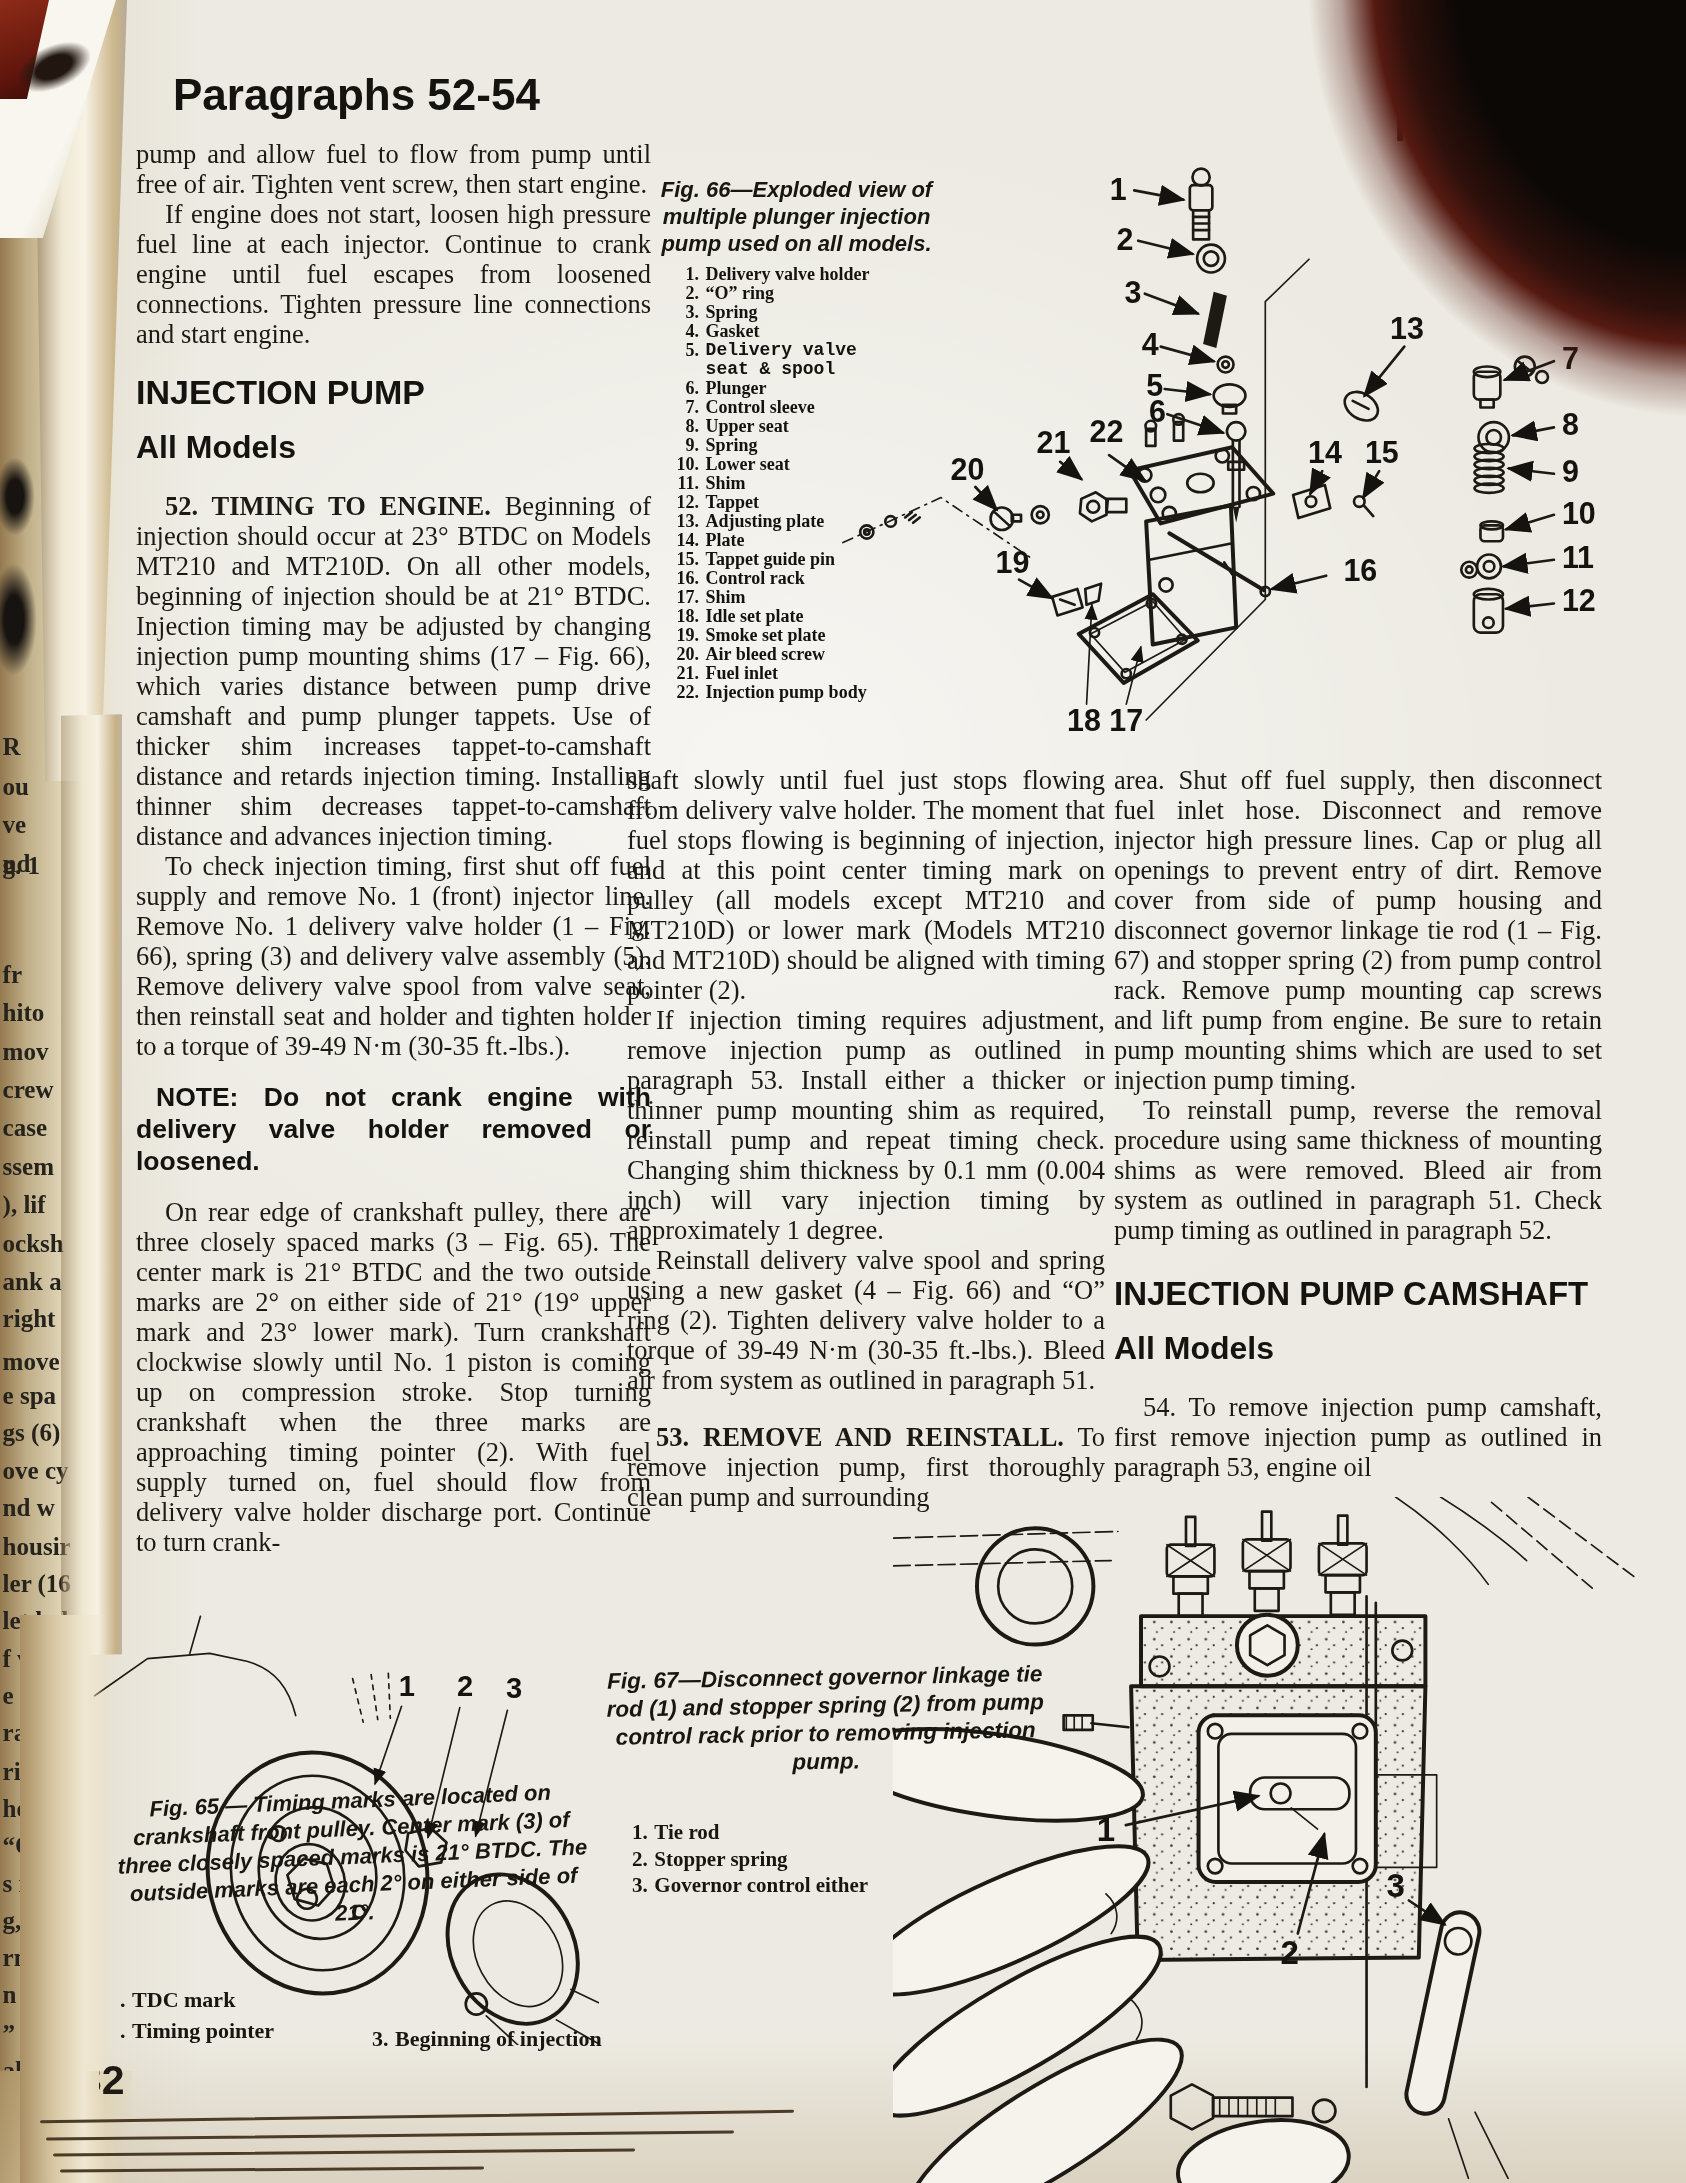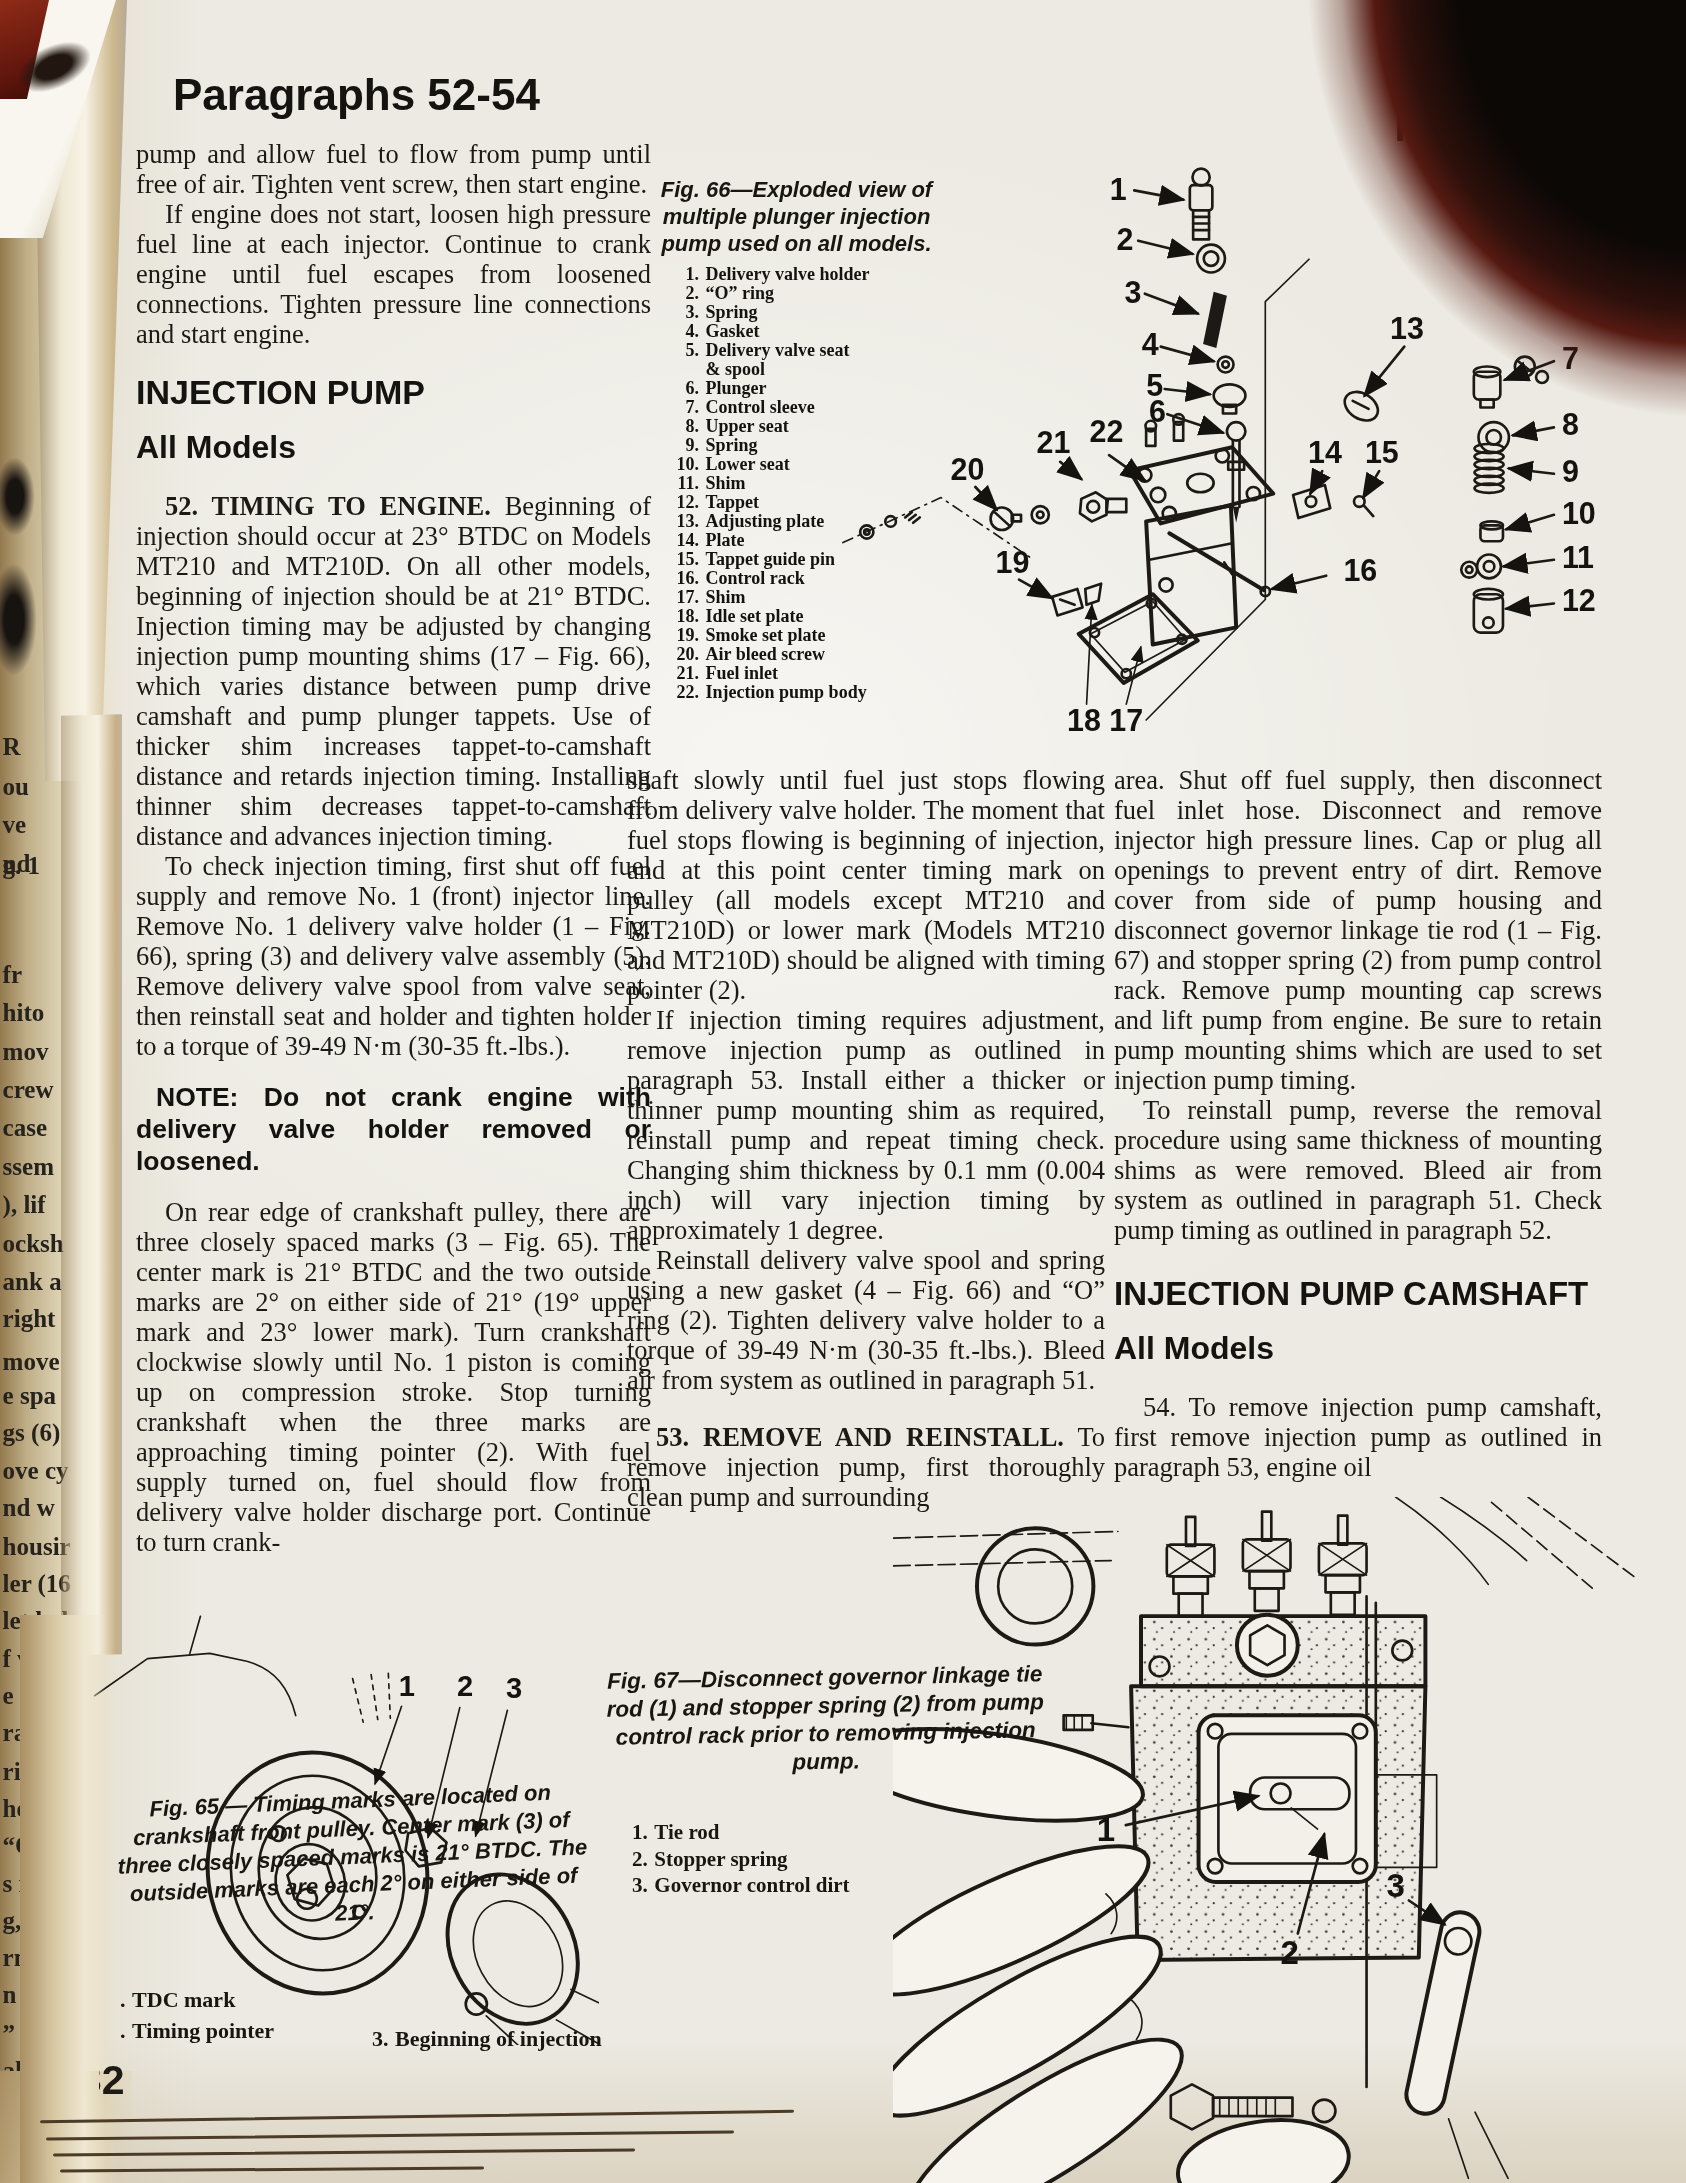--- a/index.html
+++ b/index.html
@@ -172,21 +172,21 @@
     <div class="pl-item">
         <span class="pnum">3.</span>
         <span class="plab">Spring</span>
       </div>
     <div class="pl-item">
         <span class="pnum">4.</span>
         <span class="plab">Gasket</span>
       </div>
     <div class="pl-item">
         <span class="pnum">5.</span>
-        <span class="plab" style="max-width:152px;">Delivery valve seat &amp; spool</span>
+        <span class="plab" style="max-width:152px;font-family:Liberation Mono, monospace;">Delivery valve seat &amp; spool</span>
       </div>
     <div class="pl-item">
         <span class="pnum">6.</span>
         <span class="plab">Plunger</span>
       </div>
     <div class="pl-item">
         <span class="pnum">7.</span>
         <span class="plab">Control sleeve</span>
       </div>
     <div class="pl-item">
@@ -469,21 +469,21 @@
     <div class="legend-item" style="font-size:21px;line-height:26.5px;">
       <span class="num">1.</span>
         <span>Tie rod</span>
     </div>
     <div class="legend-item" style="font-size:21px;line-height:26.5px;">
       <span class="num">2.</span>
         <span>Stopper spring</span>
     </div>
     <div class="legend-item" style="font-size:21px;line-height:26.5px;">
       <span class="num">3.</span>
-        <span>Governor control dirt</span>
+        <span>Governor control either</span>
     </div>
   </div>
 
   <svg style="left:893px;top:1497px;" width="793" height="686" viewBox="0 0 1199 1037">
     <defs>
       <marker id="ah67" markerWidth="12" markerHeight="10" refX="9" refY="4" orient="auto">
         <path d="M0,0 L10,4 L0,8 z" fill="#15130f"></path>
       </marker>
       <pattern id="stip" width="26" height="26" patternUnits="userSpaceOnUse">
         <circle cx="5" cy="7" r="2.0" fill="#3a352e"></circle>

